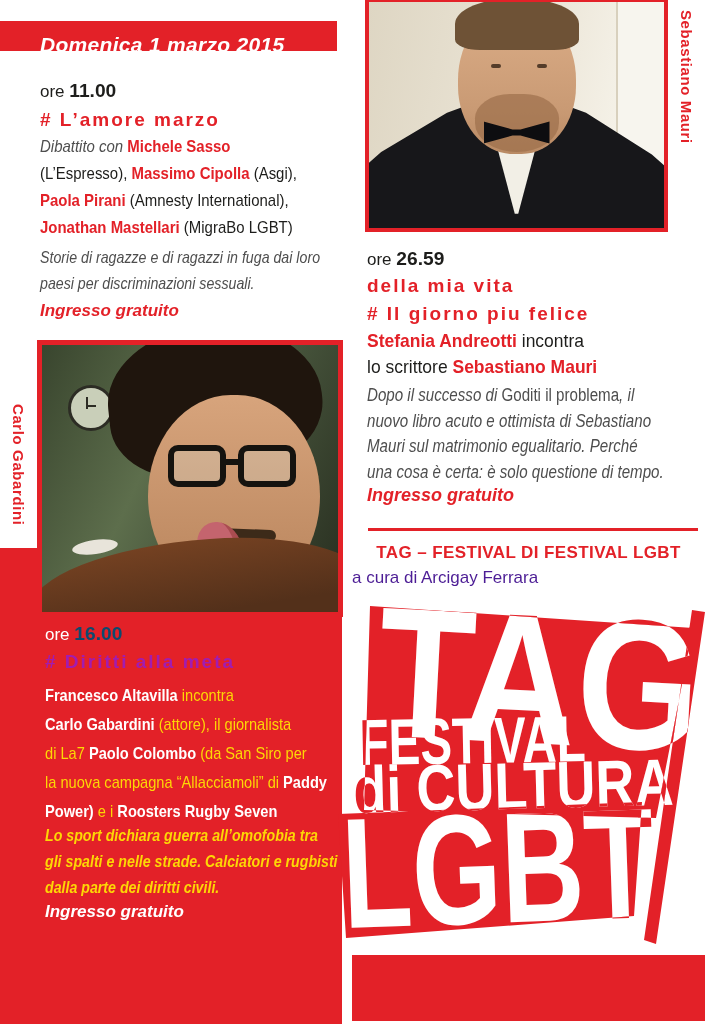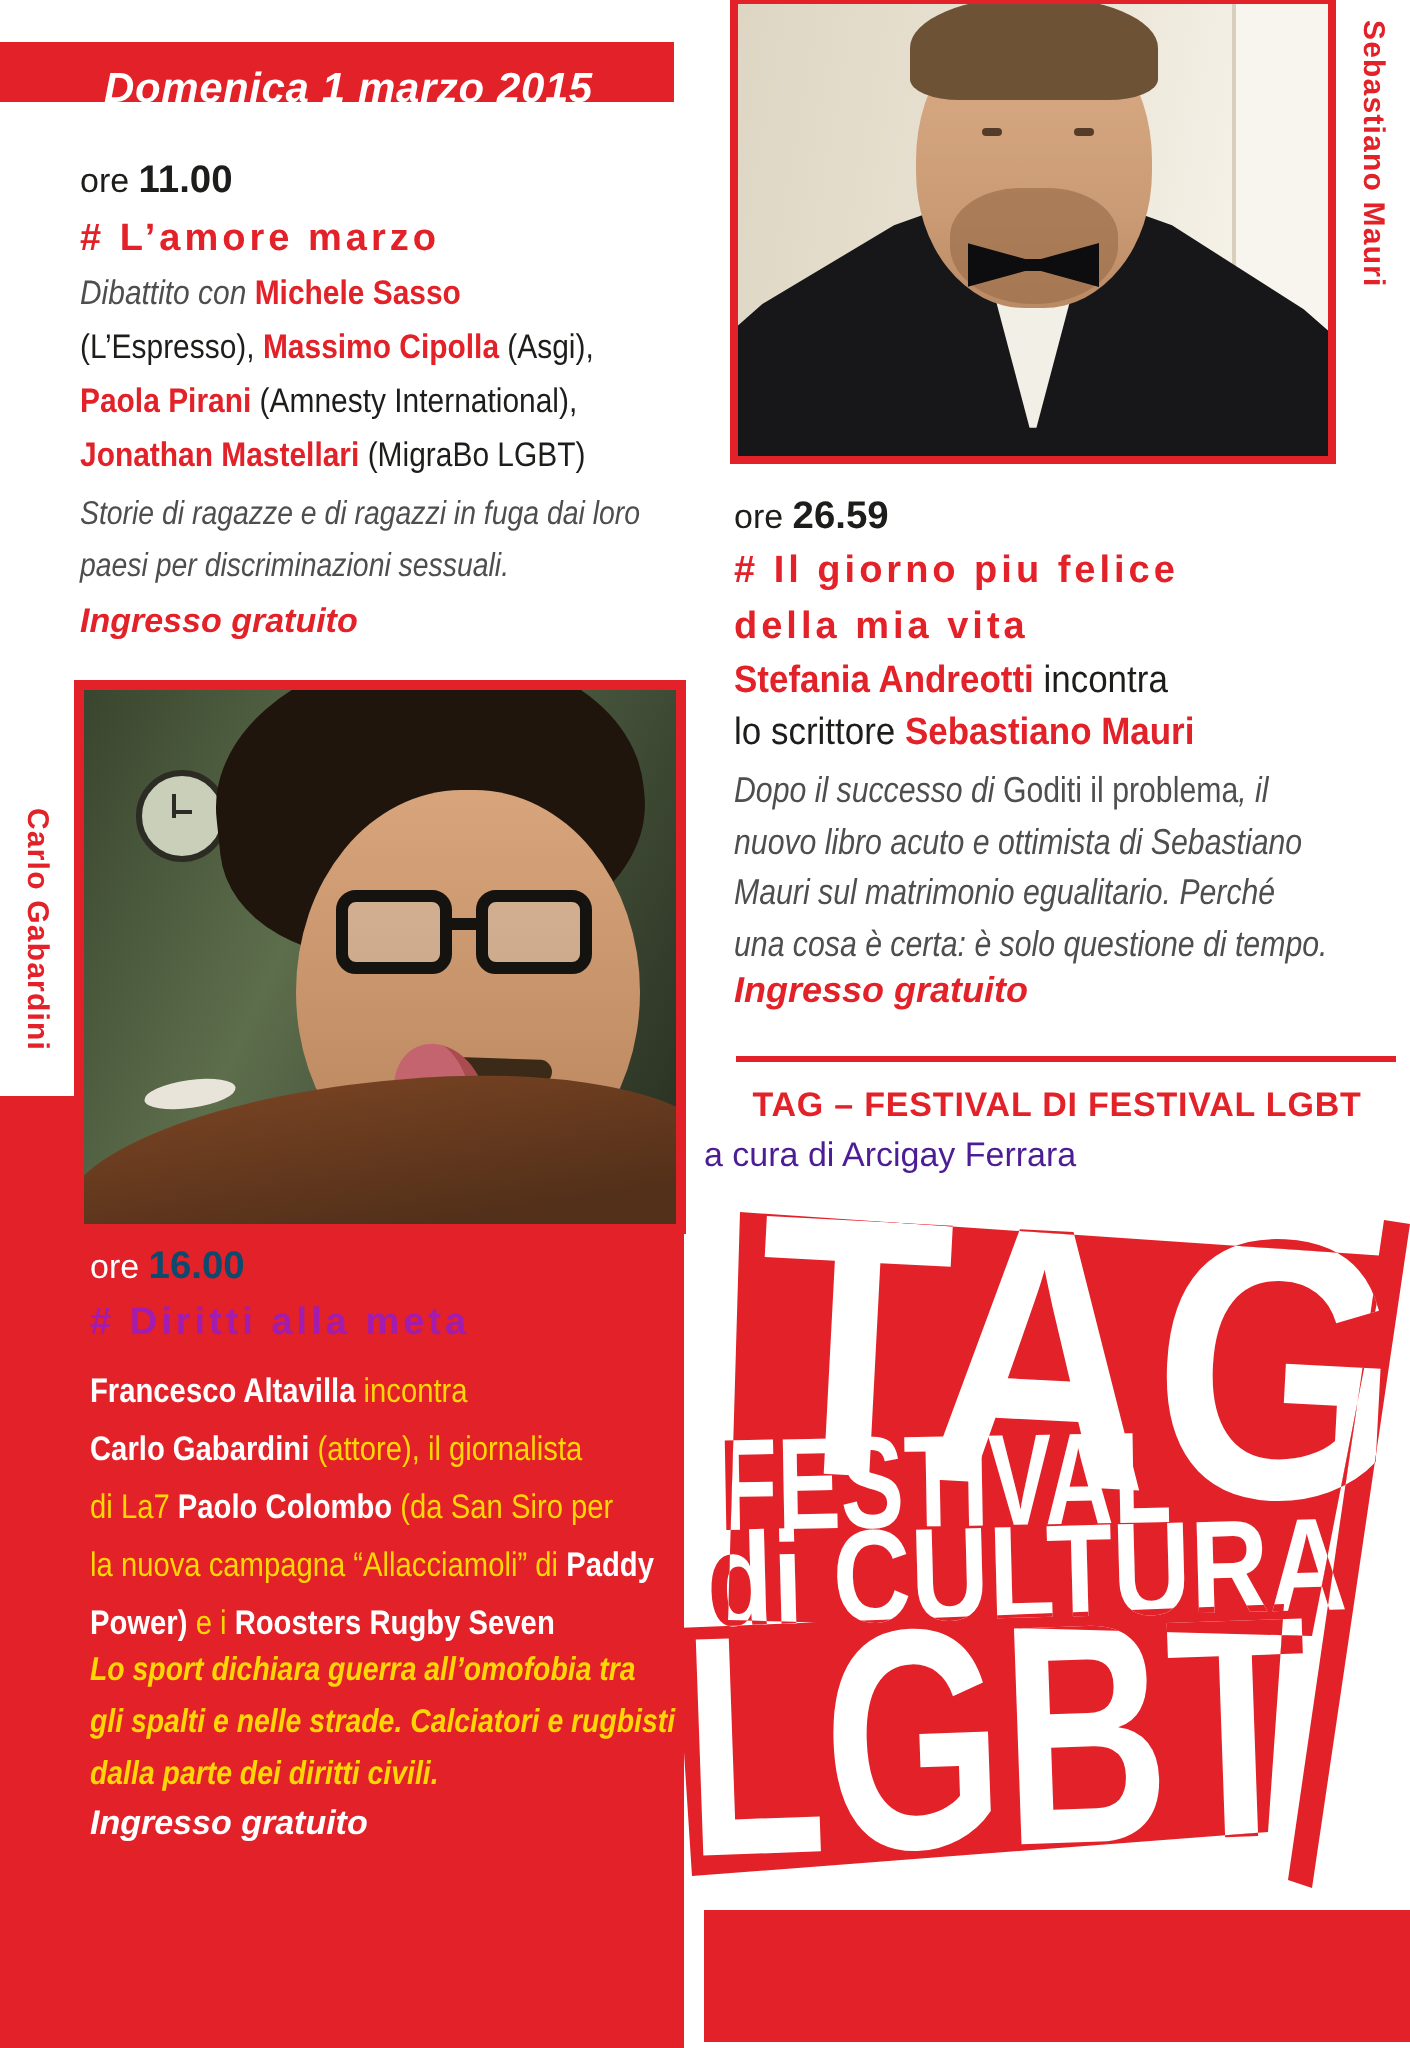--- a/index.html
+++ b/index.html
@@ -23,21 +23,21 @@
   .seg-tr{color:#e32128;font-weight:700;letter-spacing:2px;}
   .seg-ty{color:#a21caf;font-weight:700;letter-spacing:2px;}
   
   .cx92{transform:scaleX(.92);transform-origin:0 0;}
   .cx88{transform:scaleX(.88);transform-origin:0 0;}
   .cx86{transform:scaleX(.86);transform-origin:0 0;}
   .cx84{transform:scaleX(.84);transform-origin:0 0;}
 
   #banner{left:0;top:21px;width:337px;height:30px;background:#e32128;color:#fff;
           font-weight:700;font-style:italic;font-size:21px;line-height:47px;
-          padding-left:52px;box-sizing:border-box;letter-spacing:.3px;}
+          padding-left:40px;box-sizing:border-box;letter-spacing:.3px;}
   .tline{font-size:17px;line-height:22px;white-space:nowrap;}
   .etitle{font-size:19px;line-height:28px;white-space:nowrap;}
   .etitle26{font-size:19px;line-height:26px;white-space:nowrap;}
   .body17{font-size:17px;line-height:27px;}
   .body17 .rline{line-height:27px;}
   .e16n{font-size:17px;line-height:29px;}
   .desc16{font-size:16.5px;line-height:26px;}
   .body19{font-size:19px;line-height:26px;}
   .desc18{font-size:18px;line-height:25.5px;}
   .free18{font-size:18px;line-height:26px;}
@@ -181,22 +181,22 @@
   <div class="ph seb-eye" style="left:122px;"></div>
   <div class="ph seb-eye" style="left:168px;"></div>
   <div id="seb-bowtie" class="ph"></div>
 </div>
 <div id="vlabel-seb" class="abs vlabel">Sebastiano Mauri</div>
 
 <div class="abs tline" style="left:367px;top:248px">
     <div class="rline"><span class="seg-n">ore </span><span class="seg-b">26.59</span></div>
   </div>
 <div class="abs etitle" style="left:367px;top:272px">
+    <div class="rline"><span class="seg-tr">della mia vita</span></div>
     <div class="rline"><span class="seg-tr"># Il giorno piu felice</span></div>
-    <div class="rline"><span class="seg-tr">della mia vita</span></div>
   </div>
 <div class="abs body19 cx92" style="left:367px;top:328px">
     <div class="rline"><span class="seg-r">Stefania Andreotti</span><span class="seg-n"> incontra</span></div>
     <div class="rline"><span class="seg-n">lo scrittore </span><span class="seg-r">Sebastiano Mauri</span></div>
   </div>
 <div class="abs desc18 cx84" style="left:367px;top:383px">
     <div class="rline"><span class="seg-i">Dopo il successo di </span><span class="seg-u">Goditi il problema</span><span class="seg-i">, il</span></div>
     <div class="rline"><span class="seg-i">nuovo libro acuto e ottimista di Sebastiano</span></div>
     <div class="rline"><span class="seg-i">Mauri sul matrimonio egualitario. Perché</span></div>
     <div class="rline"><span class="seg-i">una cosa è certa: è solo questione di tempo.</span></div>

